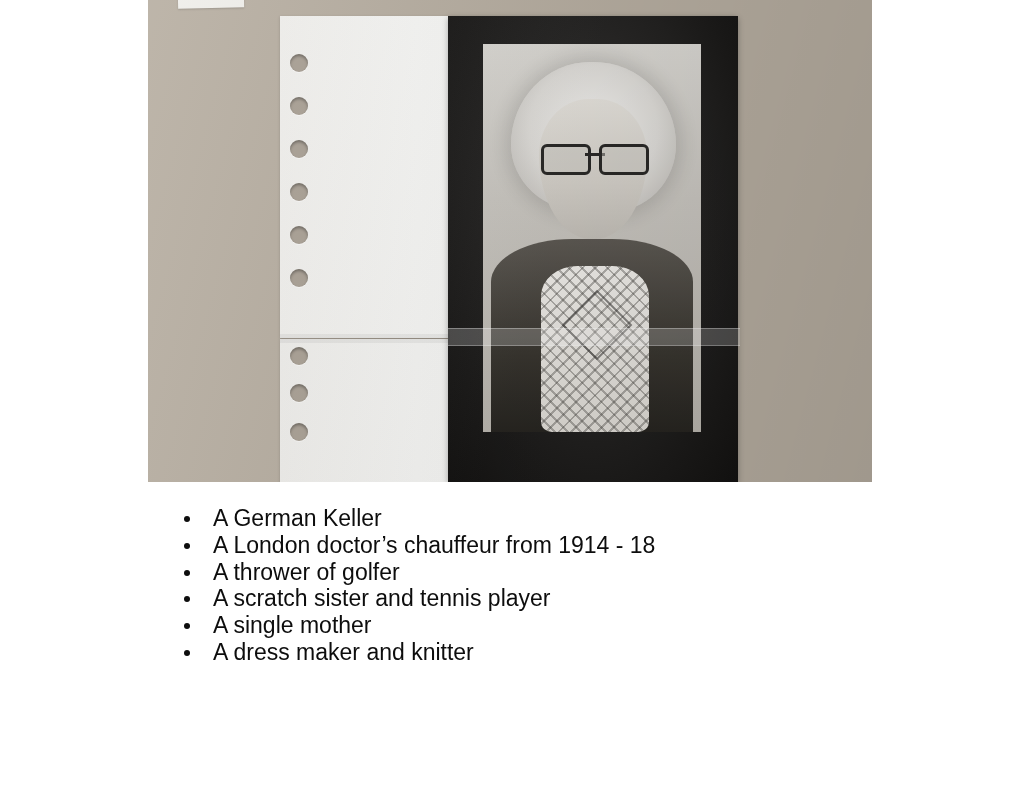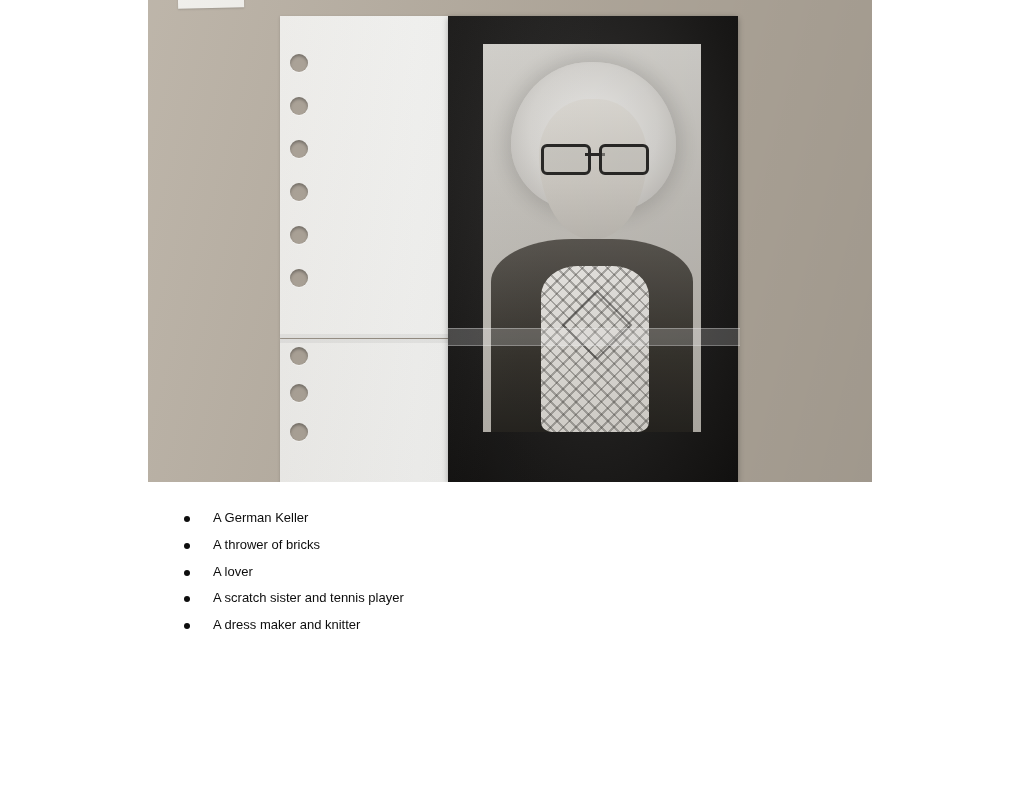--- a/index.html
+++ b/index.html
@@ -225,21 +225,21 @@
     width: 720px;
   }
   ul.bullets {
     list-style: none;
     margin: 0;
     padding: 0;
   }
   ul.bullets li {
     position: relative;
     padding-left: 37px;
-    font-size: 13px;
+    font-size: 23px;
     line-height: 26.8px;
     color: #0d0d0d;
     white-space: nowrap;
   }
   ul.bullets li::before {
     content: "";
     position: absolute;
     left: 8px;
     top: 11px;
     width: 6px;
@@ -295,21 +295,22 @@
       </div>
     </div>
 
     <div class="tape seam"></div>
     <div class="tape horizontal"></div>
   </div>
 
   <div class="list-wrap">
     <ul class="bullets">
       <li>A German Keller</li>
-      <li>A thrower of bricks</li>
-      <li>A lover</li>
+      <li>A London doctor’s chauffeur from 1914 - 18</li>
+      <li>A thrower of golfer</li>
       <li>A scratch sister and tennis player</li>
+      <li>A single mother</li>
       <li>A dress maker and knitter</li>
     </ul>
   </div>
 
   <div class="clip-bottom"></div>
 </div>
 
 </body></html>

